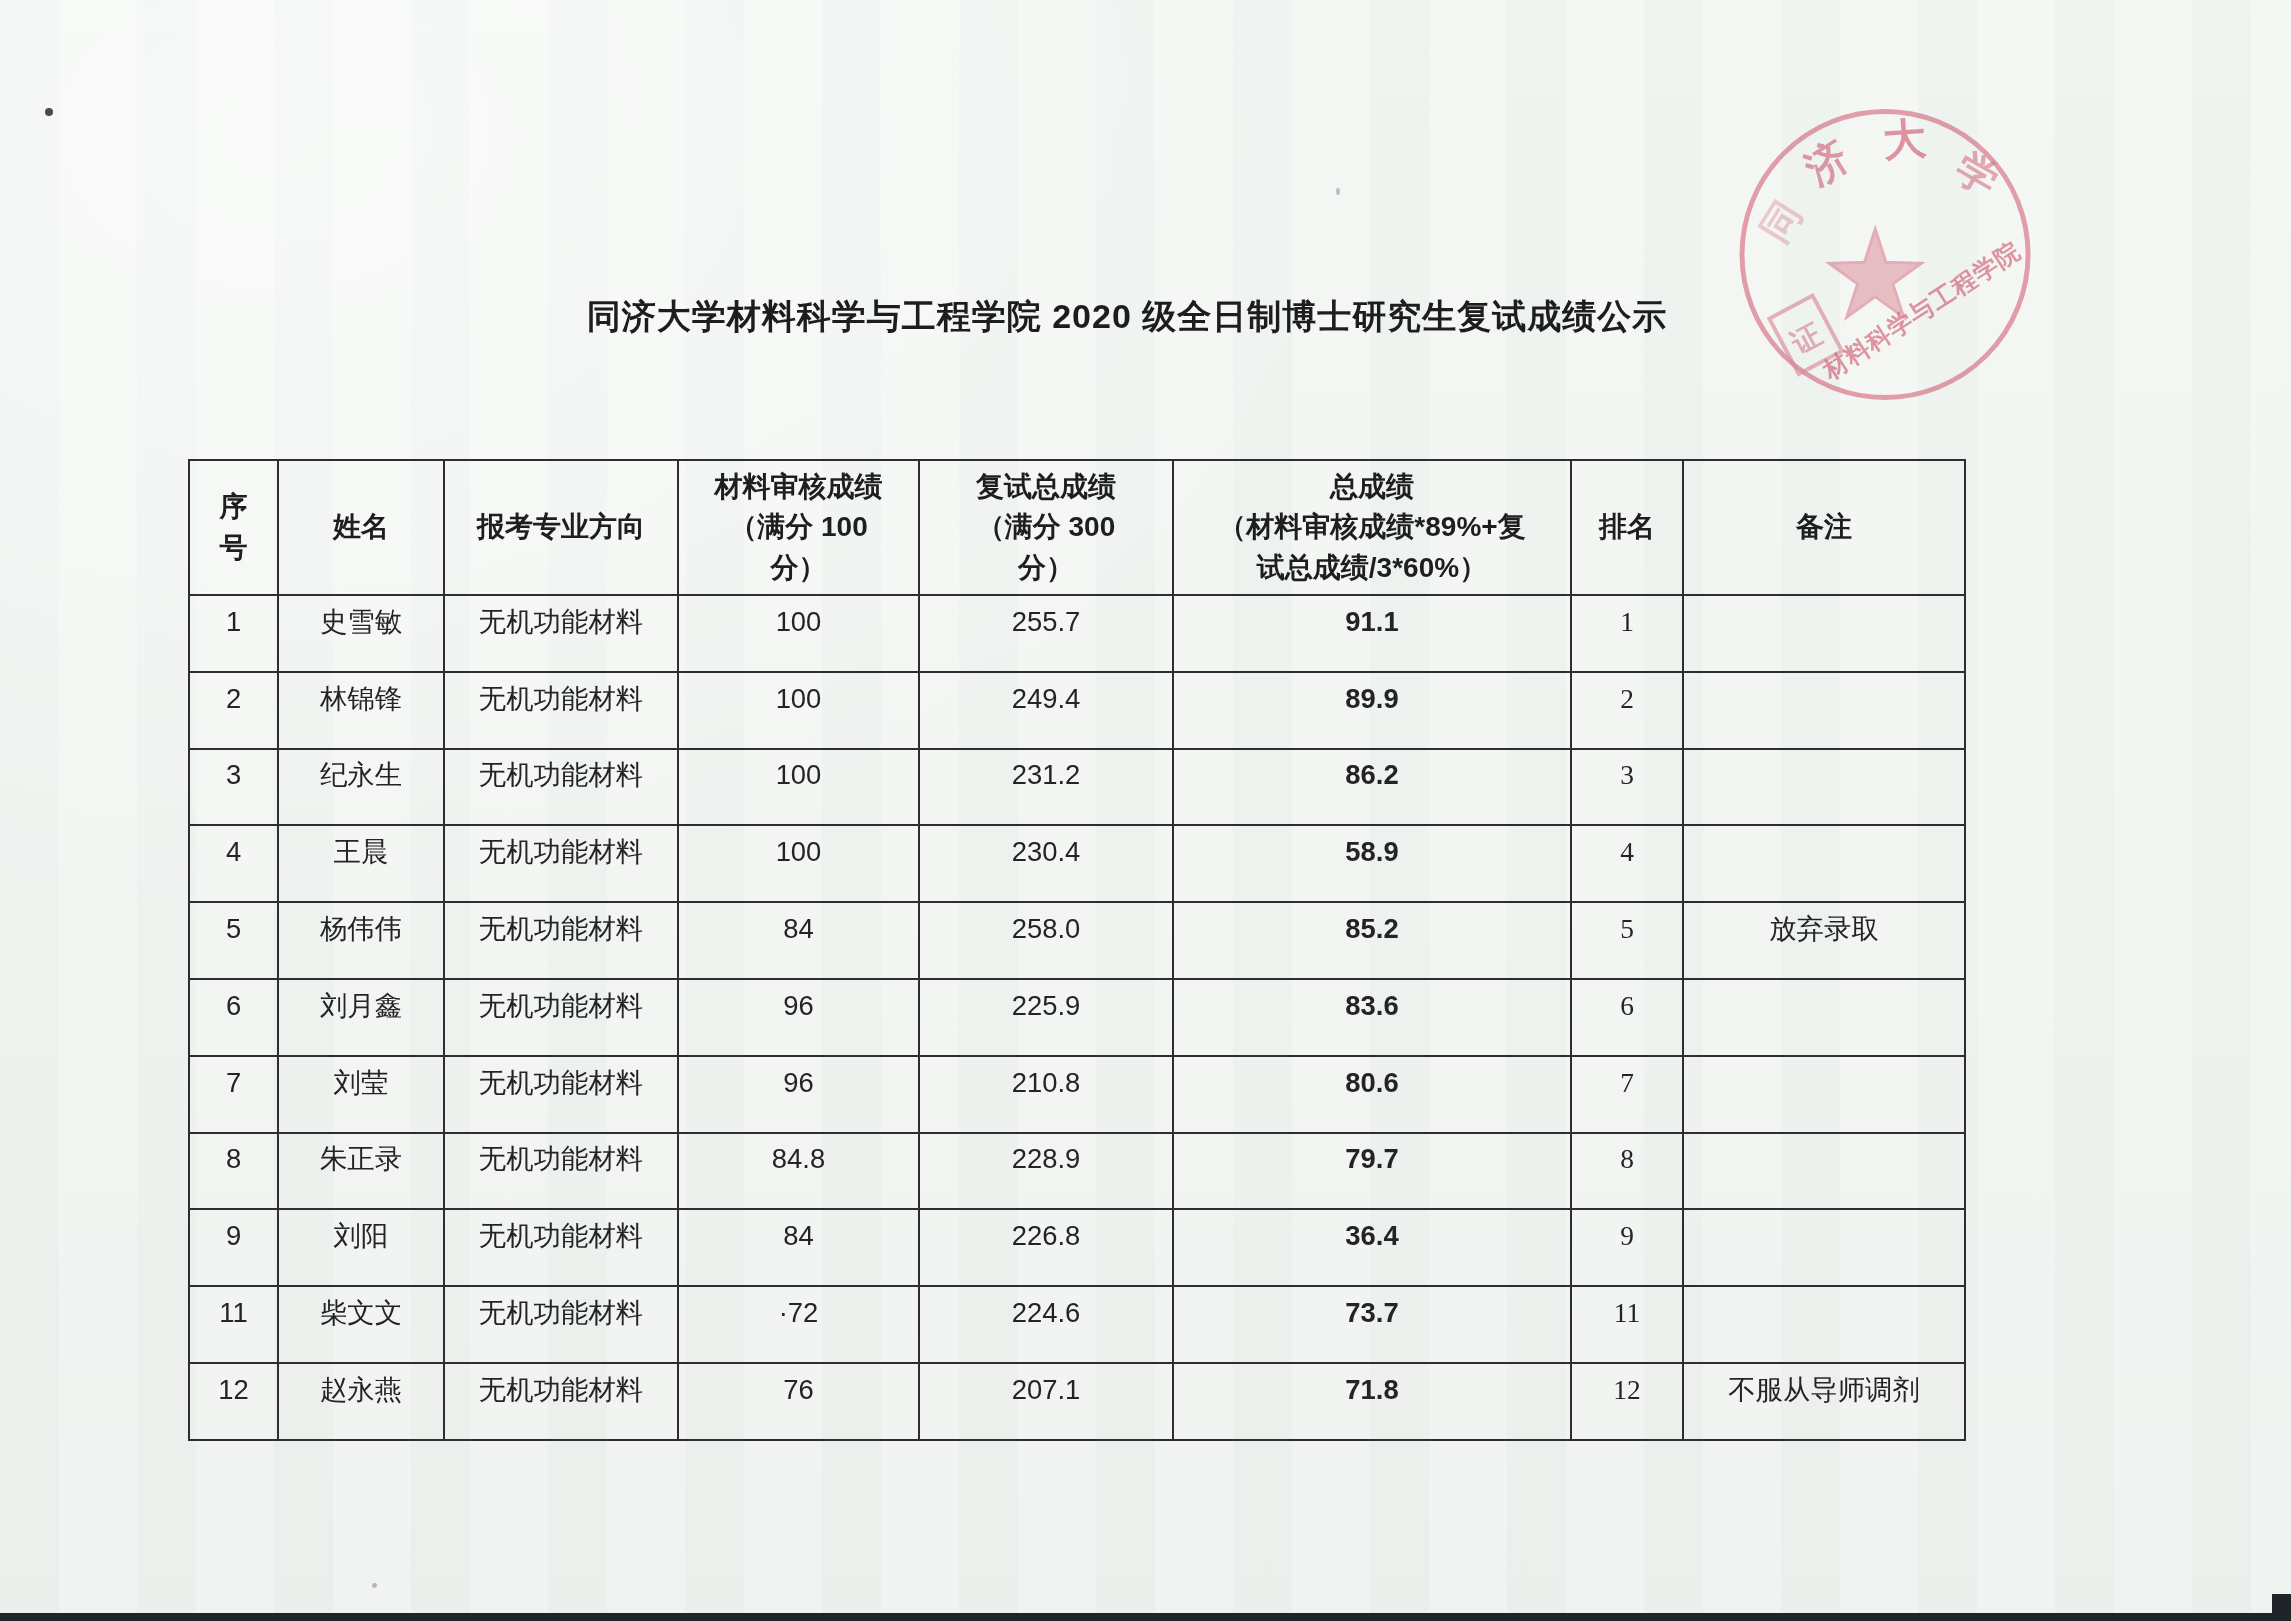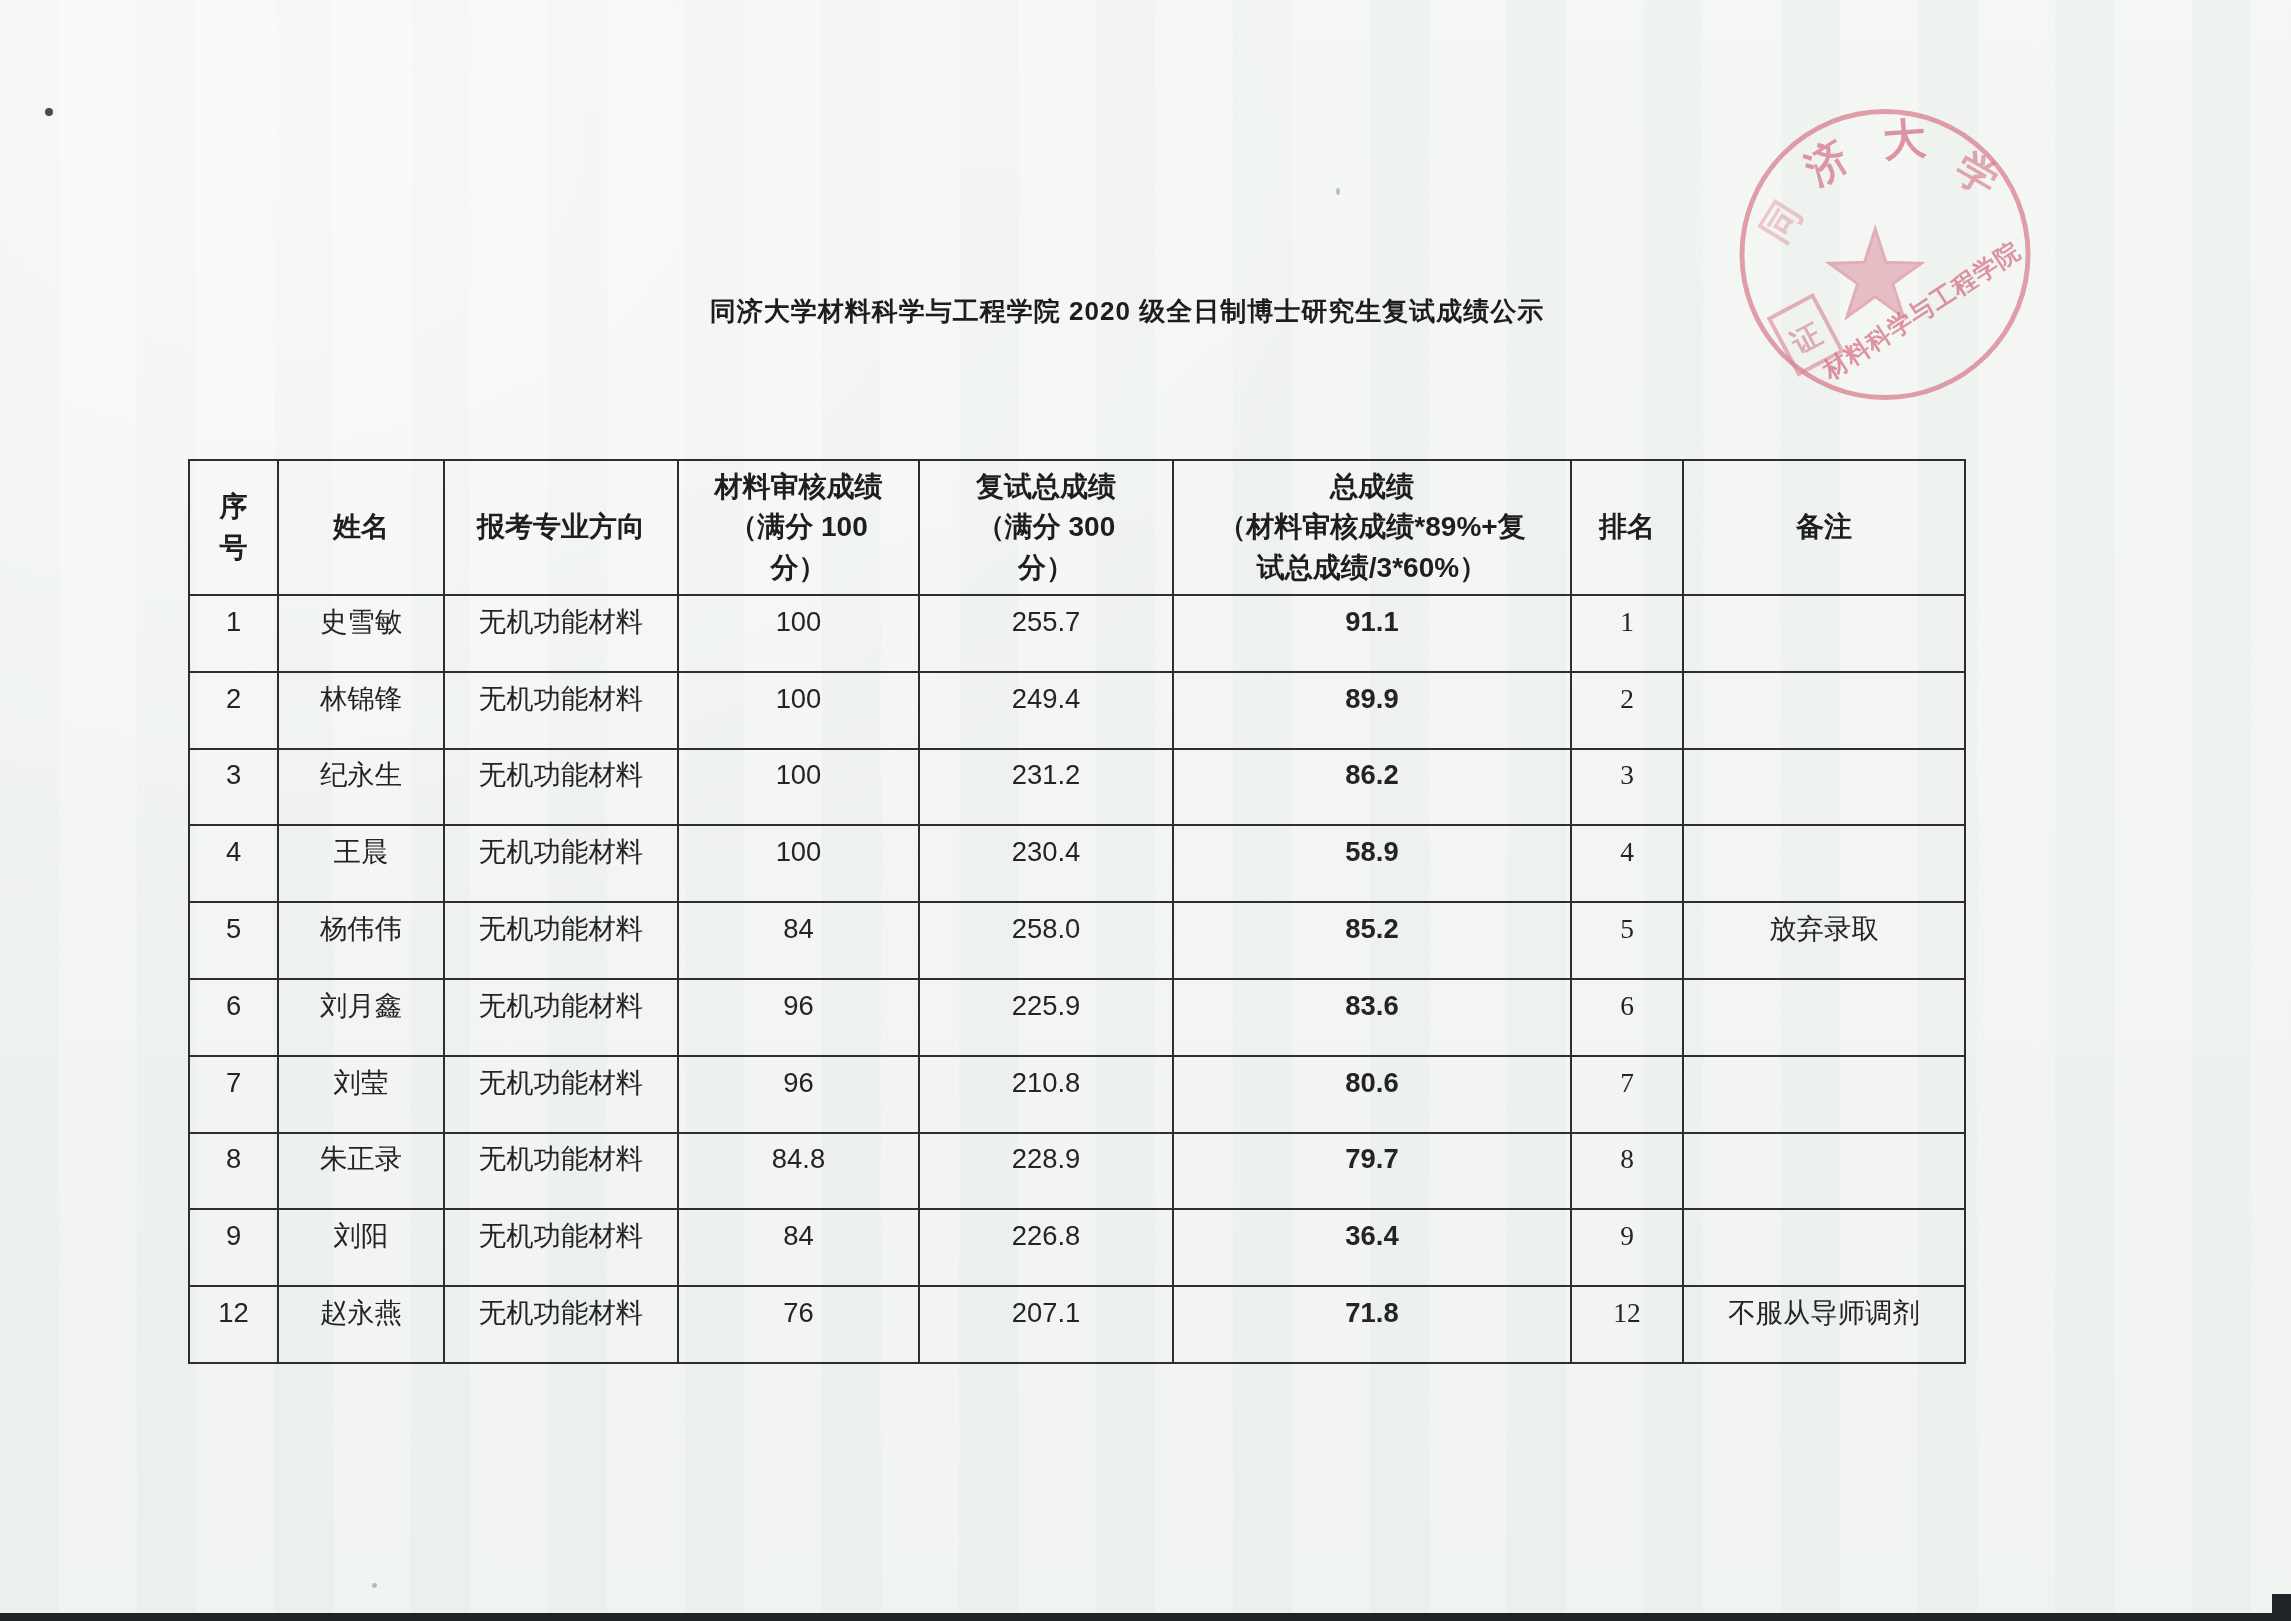--- a/index.html
+++ b/index.html
@@ -18,21 +18,21 @@
   .speck{position:absolute;border-radius:50%;}
   .speck-a{left:45px;top:108px;width:7.8px;height:7.8px;background:#4a4a4a;}
   .speck-b{left:372px;top:1583px;width:4.9px;height:4.9px;background:#9a9a9a;opacity:.7;}
   .speck-c{left:1336px;top:188px;width:3.9px;height:6.9px;background:#aab2b4;opacity:.8;}
   .bottom-band{position:absolute;left:0;bottom:0;width:100%;height:7.8px;background:#202328;}
   .bottom-notch{position:absolute;right:0;bottom:0;width:19.6px;height:27.4px;background:#202328;}
 
   .doc-title{
     position:absolute;left:333px;top:294px;width:1588px;
     margin:0;text-align:center;
-    font-size:26px;font-weight:bold;letter-spacing:1px;color:#1d1d1d;
+    font-size:34px;font-weight:bold;letter-spacing:1px;color:#1d1d1d;
   }
 
   table.results{
     position:absolute;left:188px;top:459px;
     width:1776px;border-collapse:collapse;table-layout:fixed;
     background:transparent;
   }
   table.results th, table.results td{
     border:2px solid #2e2e2e;
     text-align:center;
@@ -204,20 +204,30 @@
       <td class="c-no">9</td>
       <td class="c-name">刘阳</td>
       <td class="c-major">无机功能材料</td>
       <td class="c-material">84</td>
       <td class="c-retest">226.8</td>
       <td class="c-total">36.4</td>
       <td class="c-rank">9</td>
       <td class="c-note"></td>
     </tr>
         <tr>
+      <td class="c-no">11</td>
+      <td class="c-name">柴文文</td>
+      <td class="c-major">无机功能材料</td>
+      <td class="c-material">·72</td>
+      <td class="c-retest">224.6</td>
+      <td class="c-total">73.7</td>
+      <td class="c-rank">11</td>
+      <td class="c-note"></td>
+    </tr>
+        <tr>
       <td class="c-no">12</td>
       <td class="c-name">赵永燕</td>
       <td class="c-major">无机功能材料</td>
       <td class="c-material">76</td>
       <td class="c-retest">207.1</td>
       <td class="c-total">71.8</td>
       <td class="c-rank">12</td>
       <td class="c-note">不服从导师调剂</td>
     </tr>
       </tbody>

